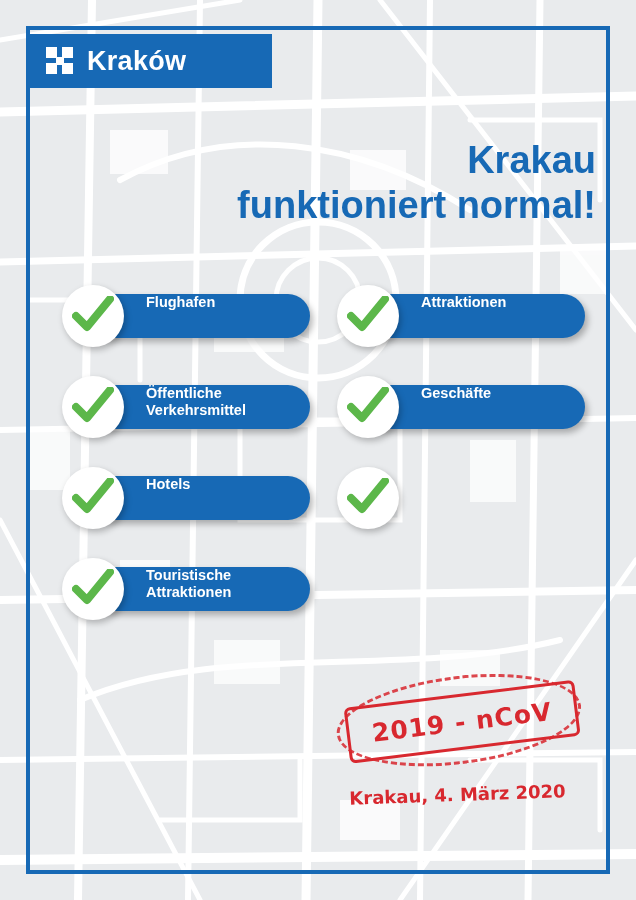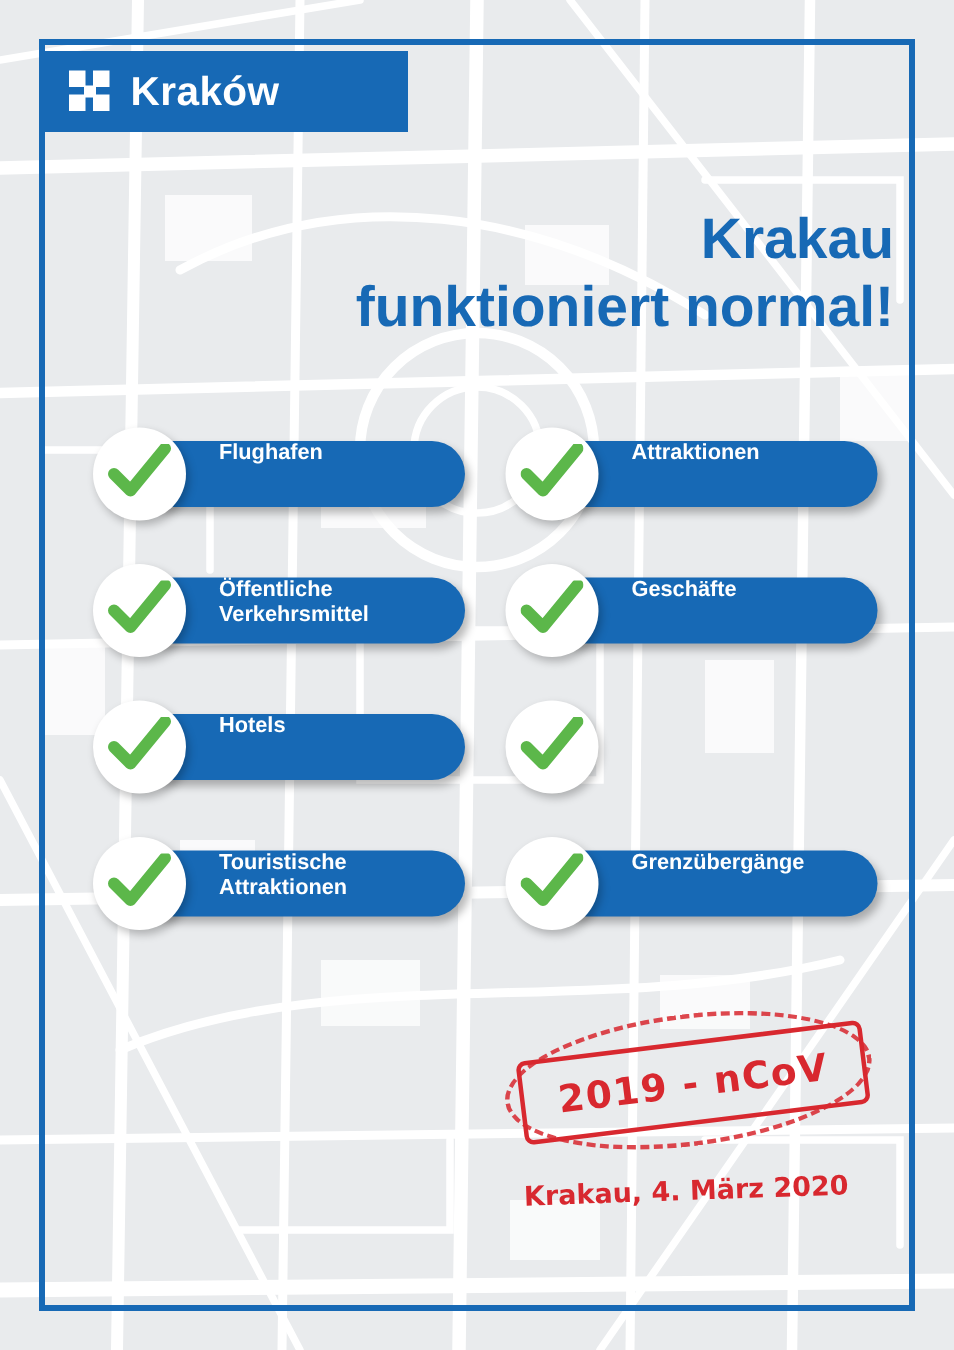--- a/index.html
+++ b/index.html
@@ -333,30 +333,20 @@
     </div>
 
     <div class="item">
       <div class="check-circle">
         <svg width="42" height="40" viewBox="0 0 42 40">
             <path d="M4 20 L15 31 L38 3" stroke="#5cb74a" stroke-width="8" fill="none" stroke-linecap="round" stroke-linejoin="round"></path>
           </svg>
       </div>
     </div>
 
-    <div class="item">
-      <div class="pill">
-        <span class="pill-label">Grenzübergänge</span>
-      </div>
-      <div class="check-circle">
-        <svg width="42" height="40" viewBox="0 0 42 40">
-            <path d="M4 20 L15 31 L38 3" stroke="#5cb74a" stroke-width="8" fill="none" stroke-linecap="round" stroke-linejoin="round"></path>
-          </svg>
-      </div>
-    </div>
 
   </div>
 
   <div id="stamp">
     <div class="ring"></div>
     <div class="stamp-box">
       <span class="stamp-text">2019 - nCoV</span>
     </div>
   </div>
 

